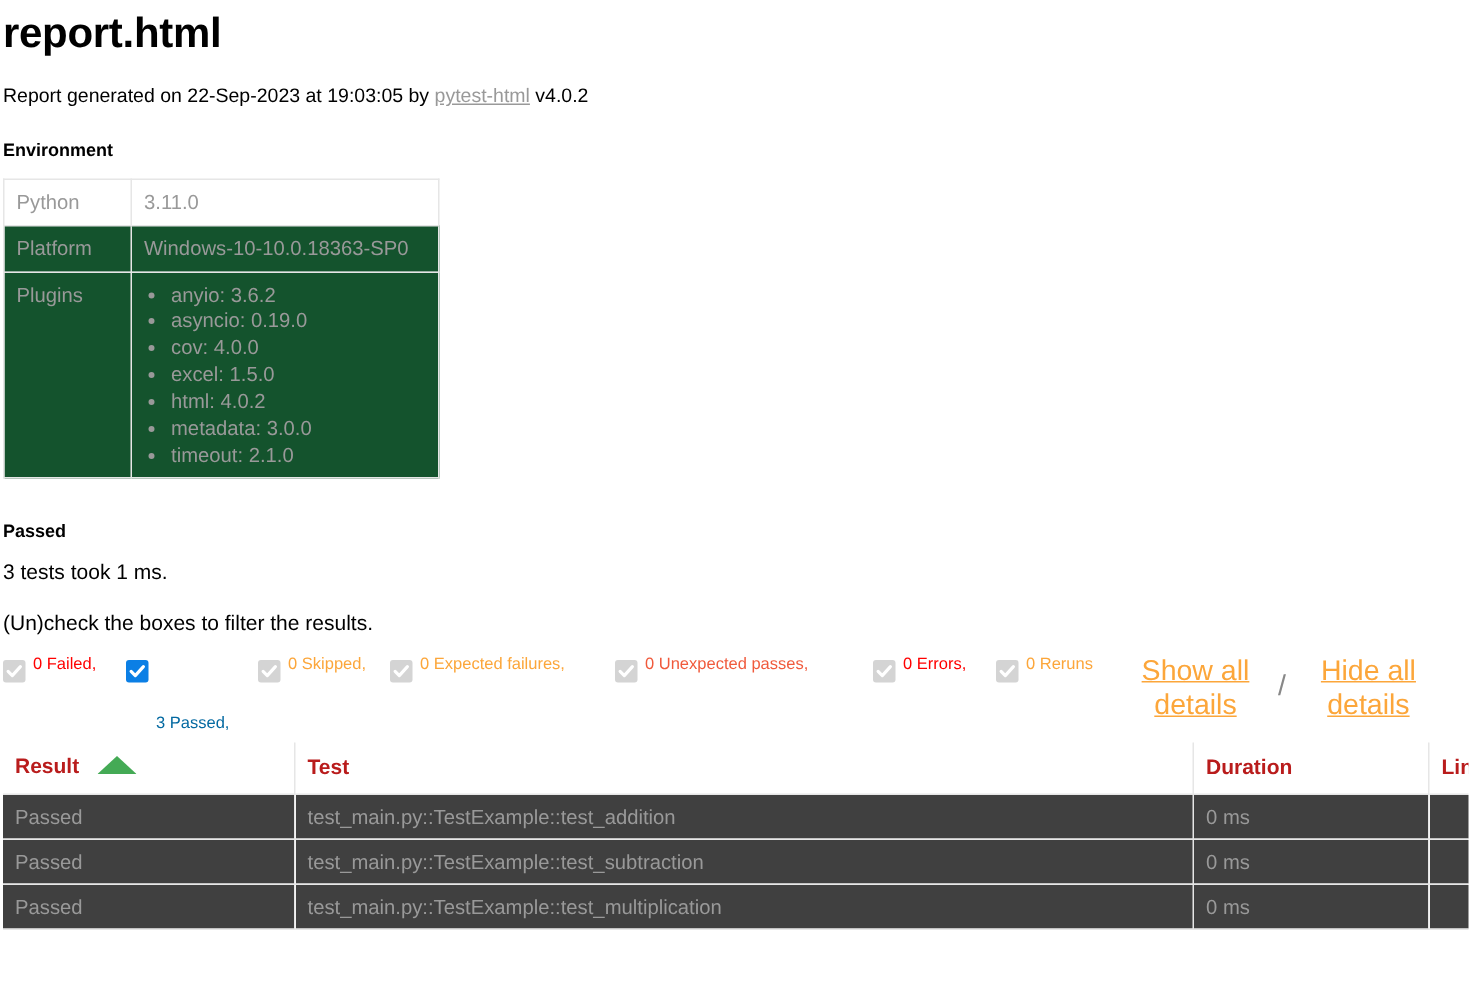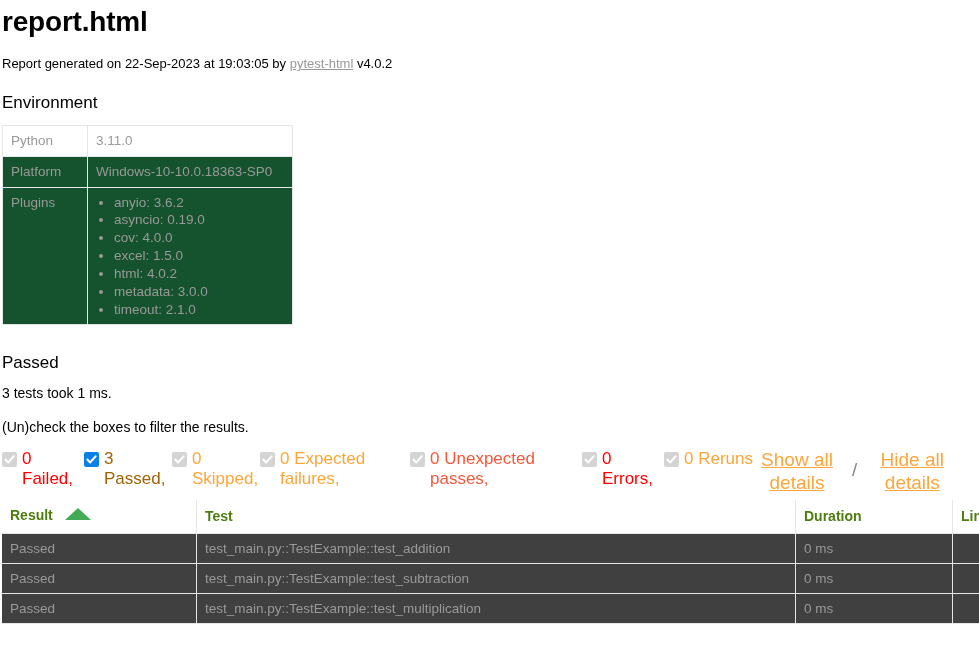--- a/index.html
+++ b/index.html
@@ -27,22 +27,22 @@
   p.generated {
     font-size: 13px;
     margin: 0 12px 22px 0;
     color: #000;
   }
   p.generated a.src-link {
     color: #999999;
     text-decoration: underline;
   }
   h2.section-title {
-    font-size: 17px;
-    font-weight: normal;
+    font-size: 12px;
+    font-weight: bold;
     margin: 0 0 12px 0;
   }
   
   table.environment {
     border-collapse: collapse;
     border: 1px solid #e6e6e6;
     margin: 0 0 28px 0;
     width: 291px;
     table-layout: fixed;
   }
@@ -85,21 +85,21 @@
     align-items: flex-start;
     gap: 0;
     margin: 0 0 6px 0;
     flex-wrap: nowrap;
   }
   .filter {
     display: flex;
     align-items: flex-start;
     gap: 5px;
     line-height: 1.18;
-    font-size: 17px;
+    font-size: 11px;
   }
   .f-failed   { width: 82px; }
   .f-passed   { width: 88px; }
   .f-skipped  { width: 88px; }
   .f-xfailed  { width: 150px; }
   .f-xpassed  { width: 172px; }
   .f-error    { width: 82px; }
   .f-rerun    { width: 90px; }
 
   .cbox {
@@ -107,21 +107,21 @@
     height: 15px;
     border-radius: 2px;
     flex: 0 0 auto;
     margin-top: 3px;
     position: relative;
     background: #d4d4d4;
   }
   .cbox.checked { background: #0b7fe5; }
   .cbox svg { display: block; }
   .c-failed  { color: #ff0000; }
-  .c-passed  { color: #a16207; }
+  .c-passed  { color: #0369a1; margin-top: 39px; }
   .c-skipped { color: #fca63a; }
   .c-xfailed { color: #fca63a; }
   .c-xpassed { color: #f05a3c; }
   .c-error   { color: #ff0000; }
   .c-rerun   { color: #fca63a; }
 
   .detail-links {
     display: flex;
     align-items: flex-start;
     gap: 0;
@@ -145,21 +145,21 @@
   table.results-table {
     border-collapse: collapse;
     width: 977px;
     table-layout: fixed;
     margin-top: 2px;
   }
   table.results-table th {
     text-align: left;
     font-size: 14px;
     font-weight: bold;
-    color: #4d7c0f;
+    color: #b91c1c;
     padding: 7px 8px 8px 8px;
     border-bottom: 1px solid #e6e6e6;
     border-right: 1px solid #e6e6e6;
     background: #ffffff;
     white-space: nowrap;
   }
   table.results-table th.last-col { border-right: none; }
   table.results-table td {
     font-size: 13.5px;
     color: #999999;

